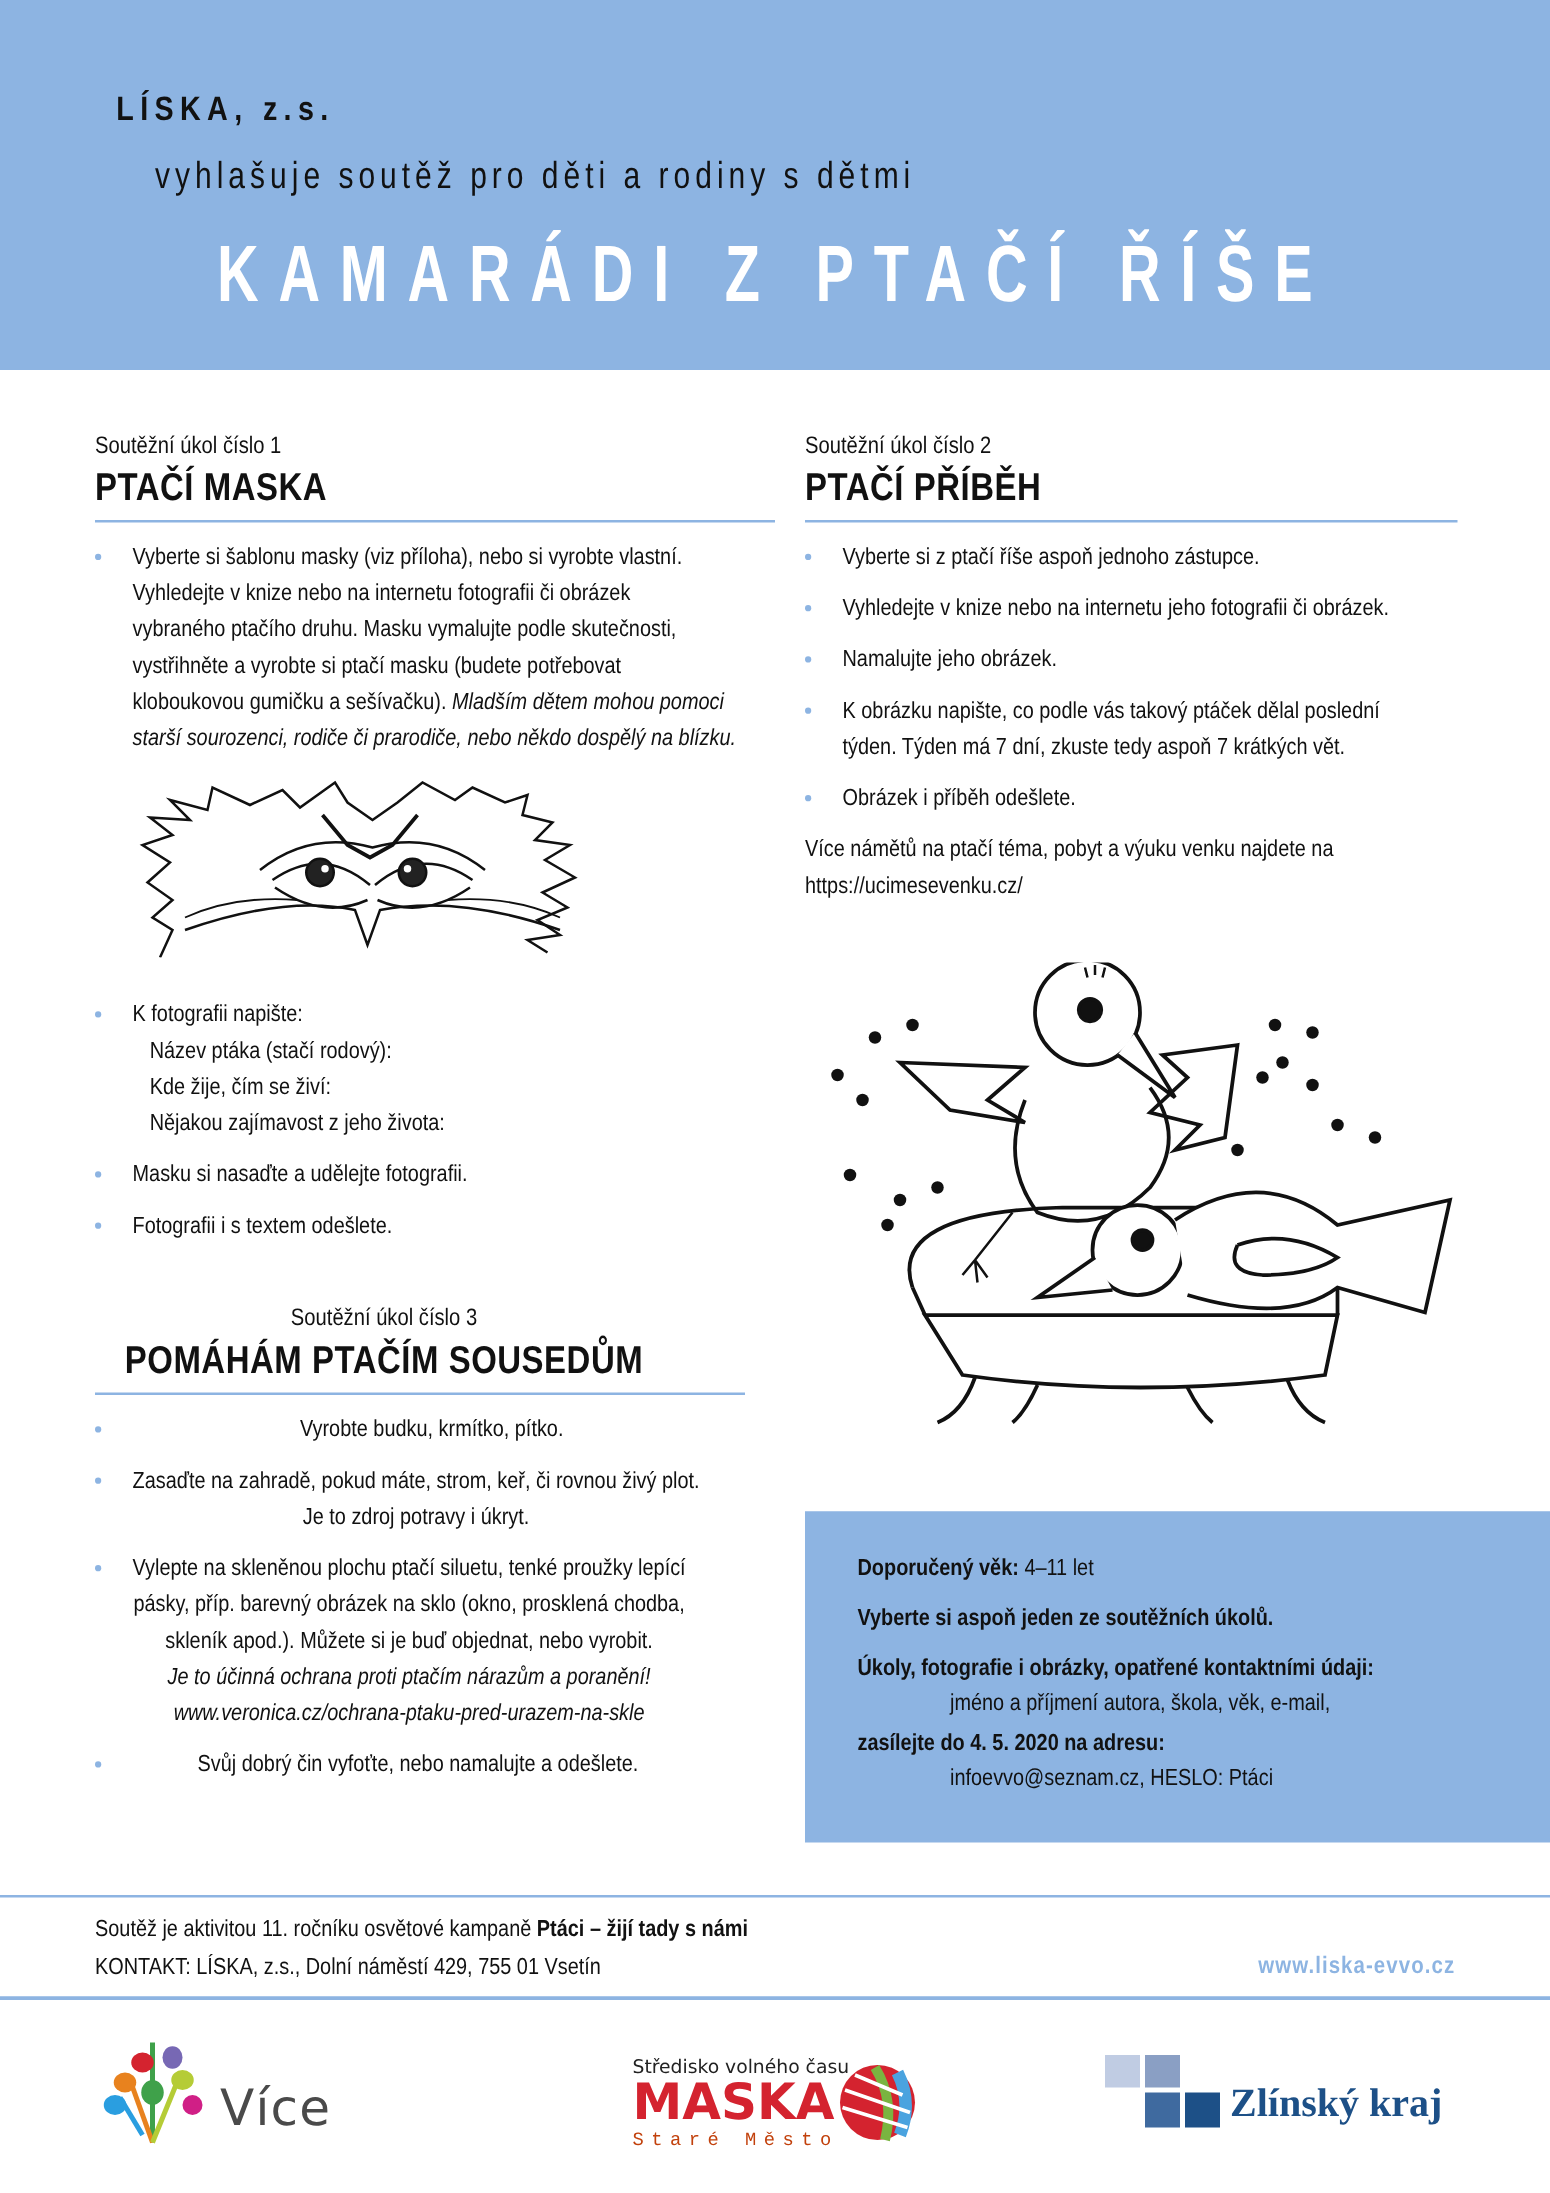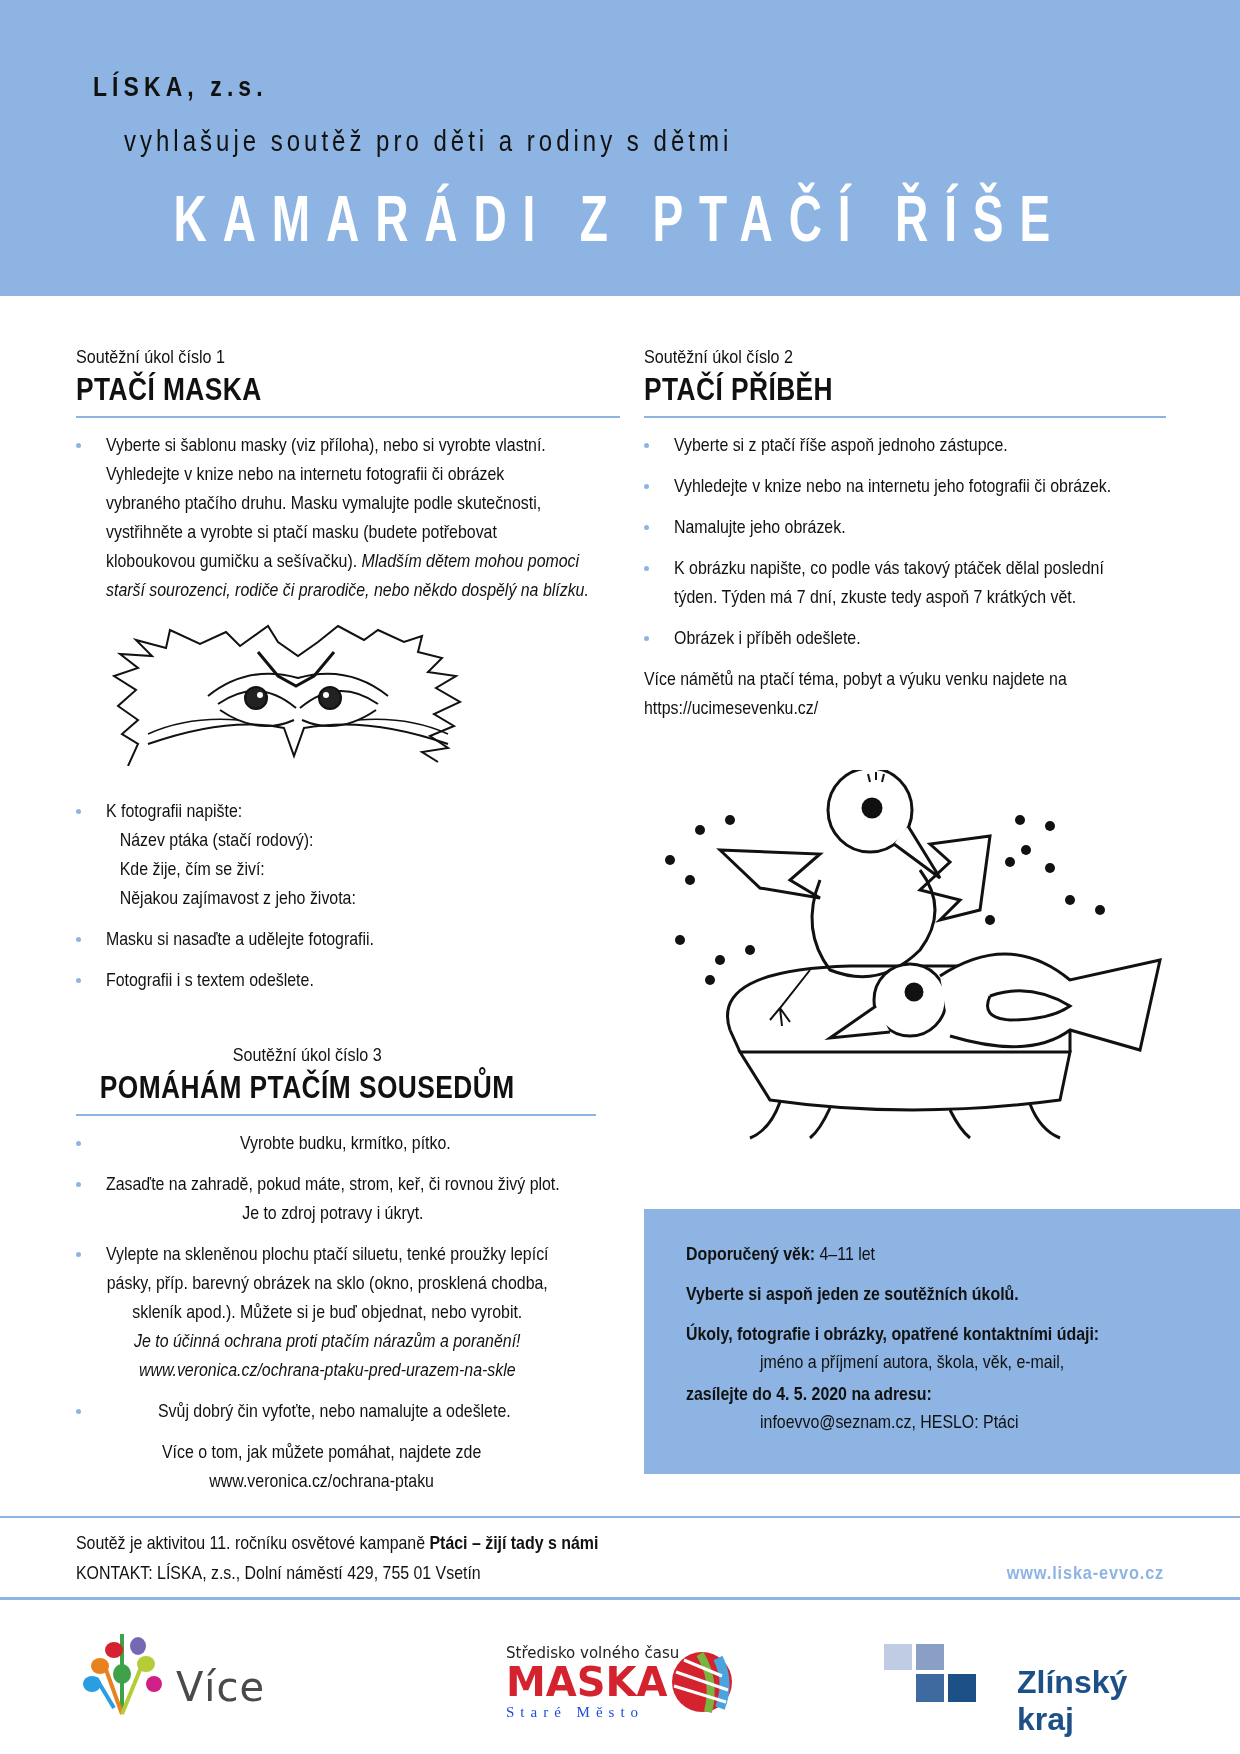--- a/index.html
+++ b/index.html
@@ -65,22 +65,22 @@
 
   .foot-rule-top { position: absolute; left: 0; top: 1516px; width: 1240px; height: 2px; background: #8db4e2; }
   .foot-rule-bot { position: absolute; left: 0; top: 1597px; width: 1240px; height: 3px; background: #8db4e2; }
   .footer-text { position: absolute; left: 76px; font-size: 18.5px; white-space: nowrap; transform-origin: left; transform: scaleX(0.86); }
   .footer-url { position: absolute; right: 76px; top: 1562px; font-size: 19px; font-weight: bold; color: #8db4e2; letter-spacing: 1px; transform-origin: right; transform: scaleX(0.86); }
 
   .logo { position: absolute; }
   .liska-text { font-size: 40px; color: #4a4a4a; font-family: "DejaVu Sans", sans-serif; letter-spacing: 1px; }
   .klubko-small { font-size: 15px; color: #222; font-family: "DejaVu Sans", sans-serif; }
   .klubko-big { font-size: 40px; font-weight: bold; color: #d4232f; font-family: "DejaVu Sans", sans-serif; line-height: 40px; }
-  .klubko-city { font-size: 15px; color: #1d4ed8; letter-spacing: 6px; font-family: Liberation Serif, serif; }
-  .zlin-text { font-size: 32px; font-weight: bold; color: #1d5087; font-family: Liberation Sans, sans-serif; margin-left: 33px; }
+  .klubko-city { font-size: 15px; color: #c2410c; letter-spacing: 6px; font-family: Liberation Mono, monospace; }
+  .zlin-text { font-size: 32px; font-weight: bold; color: #1d5087; font-family: Liberation Serif, serif; }
 </style>
 </head>
 <body>
 
 <div class="hero">
   <div class="org">LÍSKA, z.s.</div>
   <div class="sub">vyhlašuje soutěž pro děti a rodiny s dětmi</div>
   <div class="title">KAMARÁDI Z PTAČÍ ŘÍŠE</div>
 </div>
 
@@ -205,21 +205,20 @@
     <li><span class="dot"></span><span class="cond"><span class="line">Zasaďte na zahradě, pokud máte, strom, keř, či rovnou živý plot.</span><span class="line">Je to zdroj potravy i úkryt.</span></span></li>
     <li><span class="dot"></span><span class="cond">
       <span class="line">Vylepte na skleněnou plochu ptačí siluetu, tenké proužky lepící</span>
       <span class="line">pásky, příp. barevný obrázek na sklo (okno, prosklená chodba,</span>
       <span class="line">skleník apod.). Můžete si je buď objednat, nebo vyrobit.</span>
       <span class="line ital">Je to účinná ochrana proti ptačím nárazům a poranění!</span>
       <span class="line ital">www.veronica.cz/ochrana-ptaku-pred-urazem-na-skle</span>
     </span></li>
     <li><span class="dot"></span><span class="cond">Svůj dobrý čin vyfoťte, nebo namalujte a odešlete.</span></li>
   </ul>
-  <div class="more"><span class="cond"><span class="line">Více o tom, jak můžete pomáhat, najdete zde</span><span class="line">www.veronica.cz/ochrana-ptaku</span></span></div>
 </div>
 
 <div class="infobox">
   <div class="row" style="top:32px;"><b>Doporučený věk:</b> <span>4–11 let</span></div>
   <div class="row" style="top:72px;"><b>Vyberte si aspoň jeden ze soutěžních úkolů.</b></div>
   <div class="row" style="top:112px;"><b>Úkoly, fotografie i obrázky, opatřené kontaktními údaji:</b></div>
   <div class="row" style="top:140px; left:116px;"><span>jméno a příjmení autora, škola, věk, e-mail,</span></div>
   <div class="row" style="top:172px;"><b>zasílejte do 4. 5. 2020 na adresu:</b></div>
   <div class="row" style="top:200px; left:116px;"><span>infoevvo@seznam.cz, HESLO: Ptáci</span></div>
 </div>

